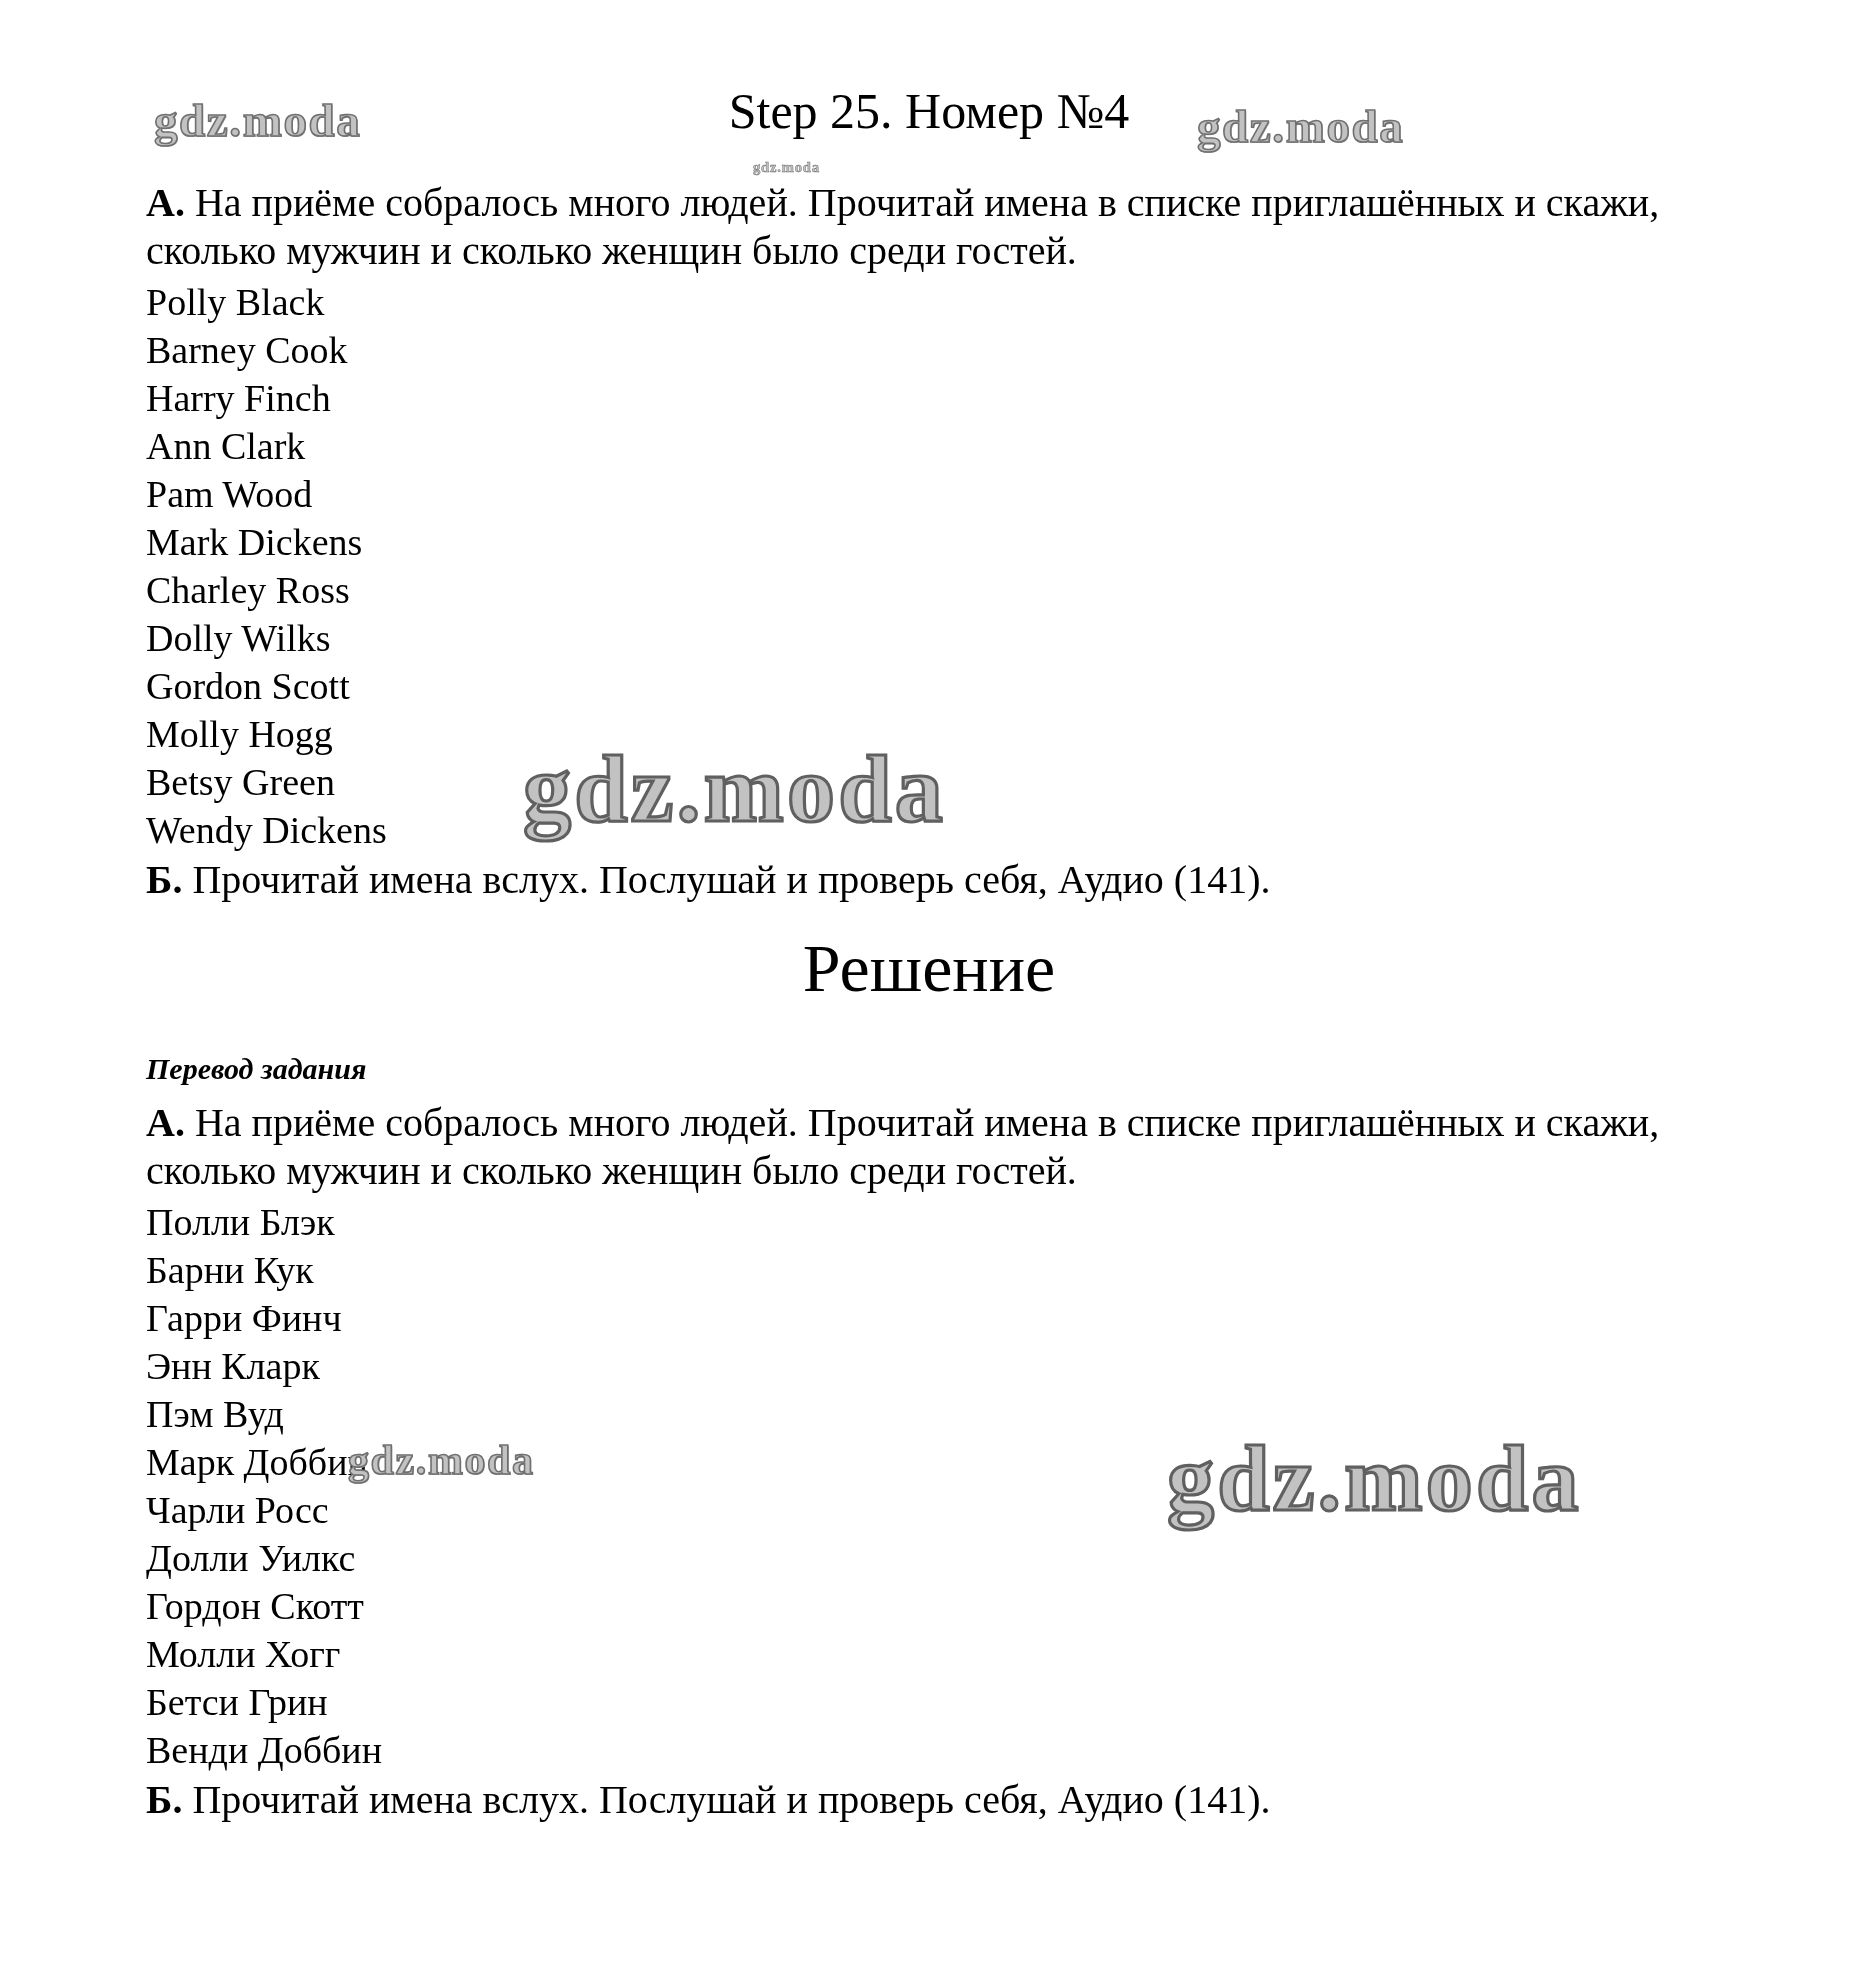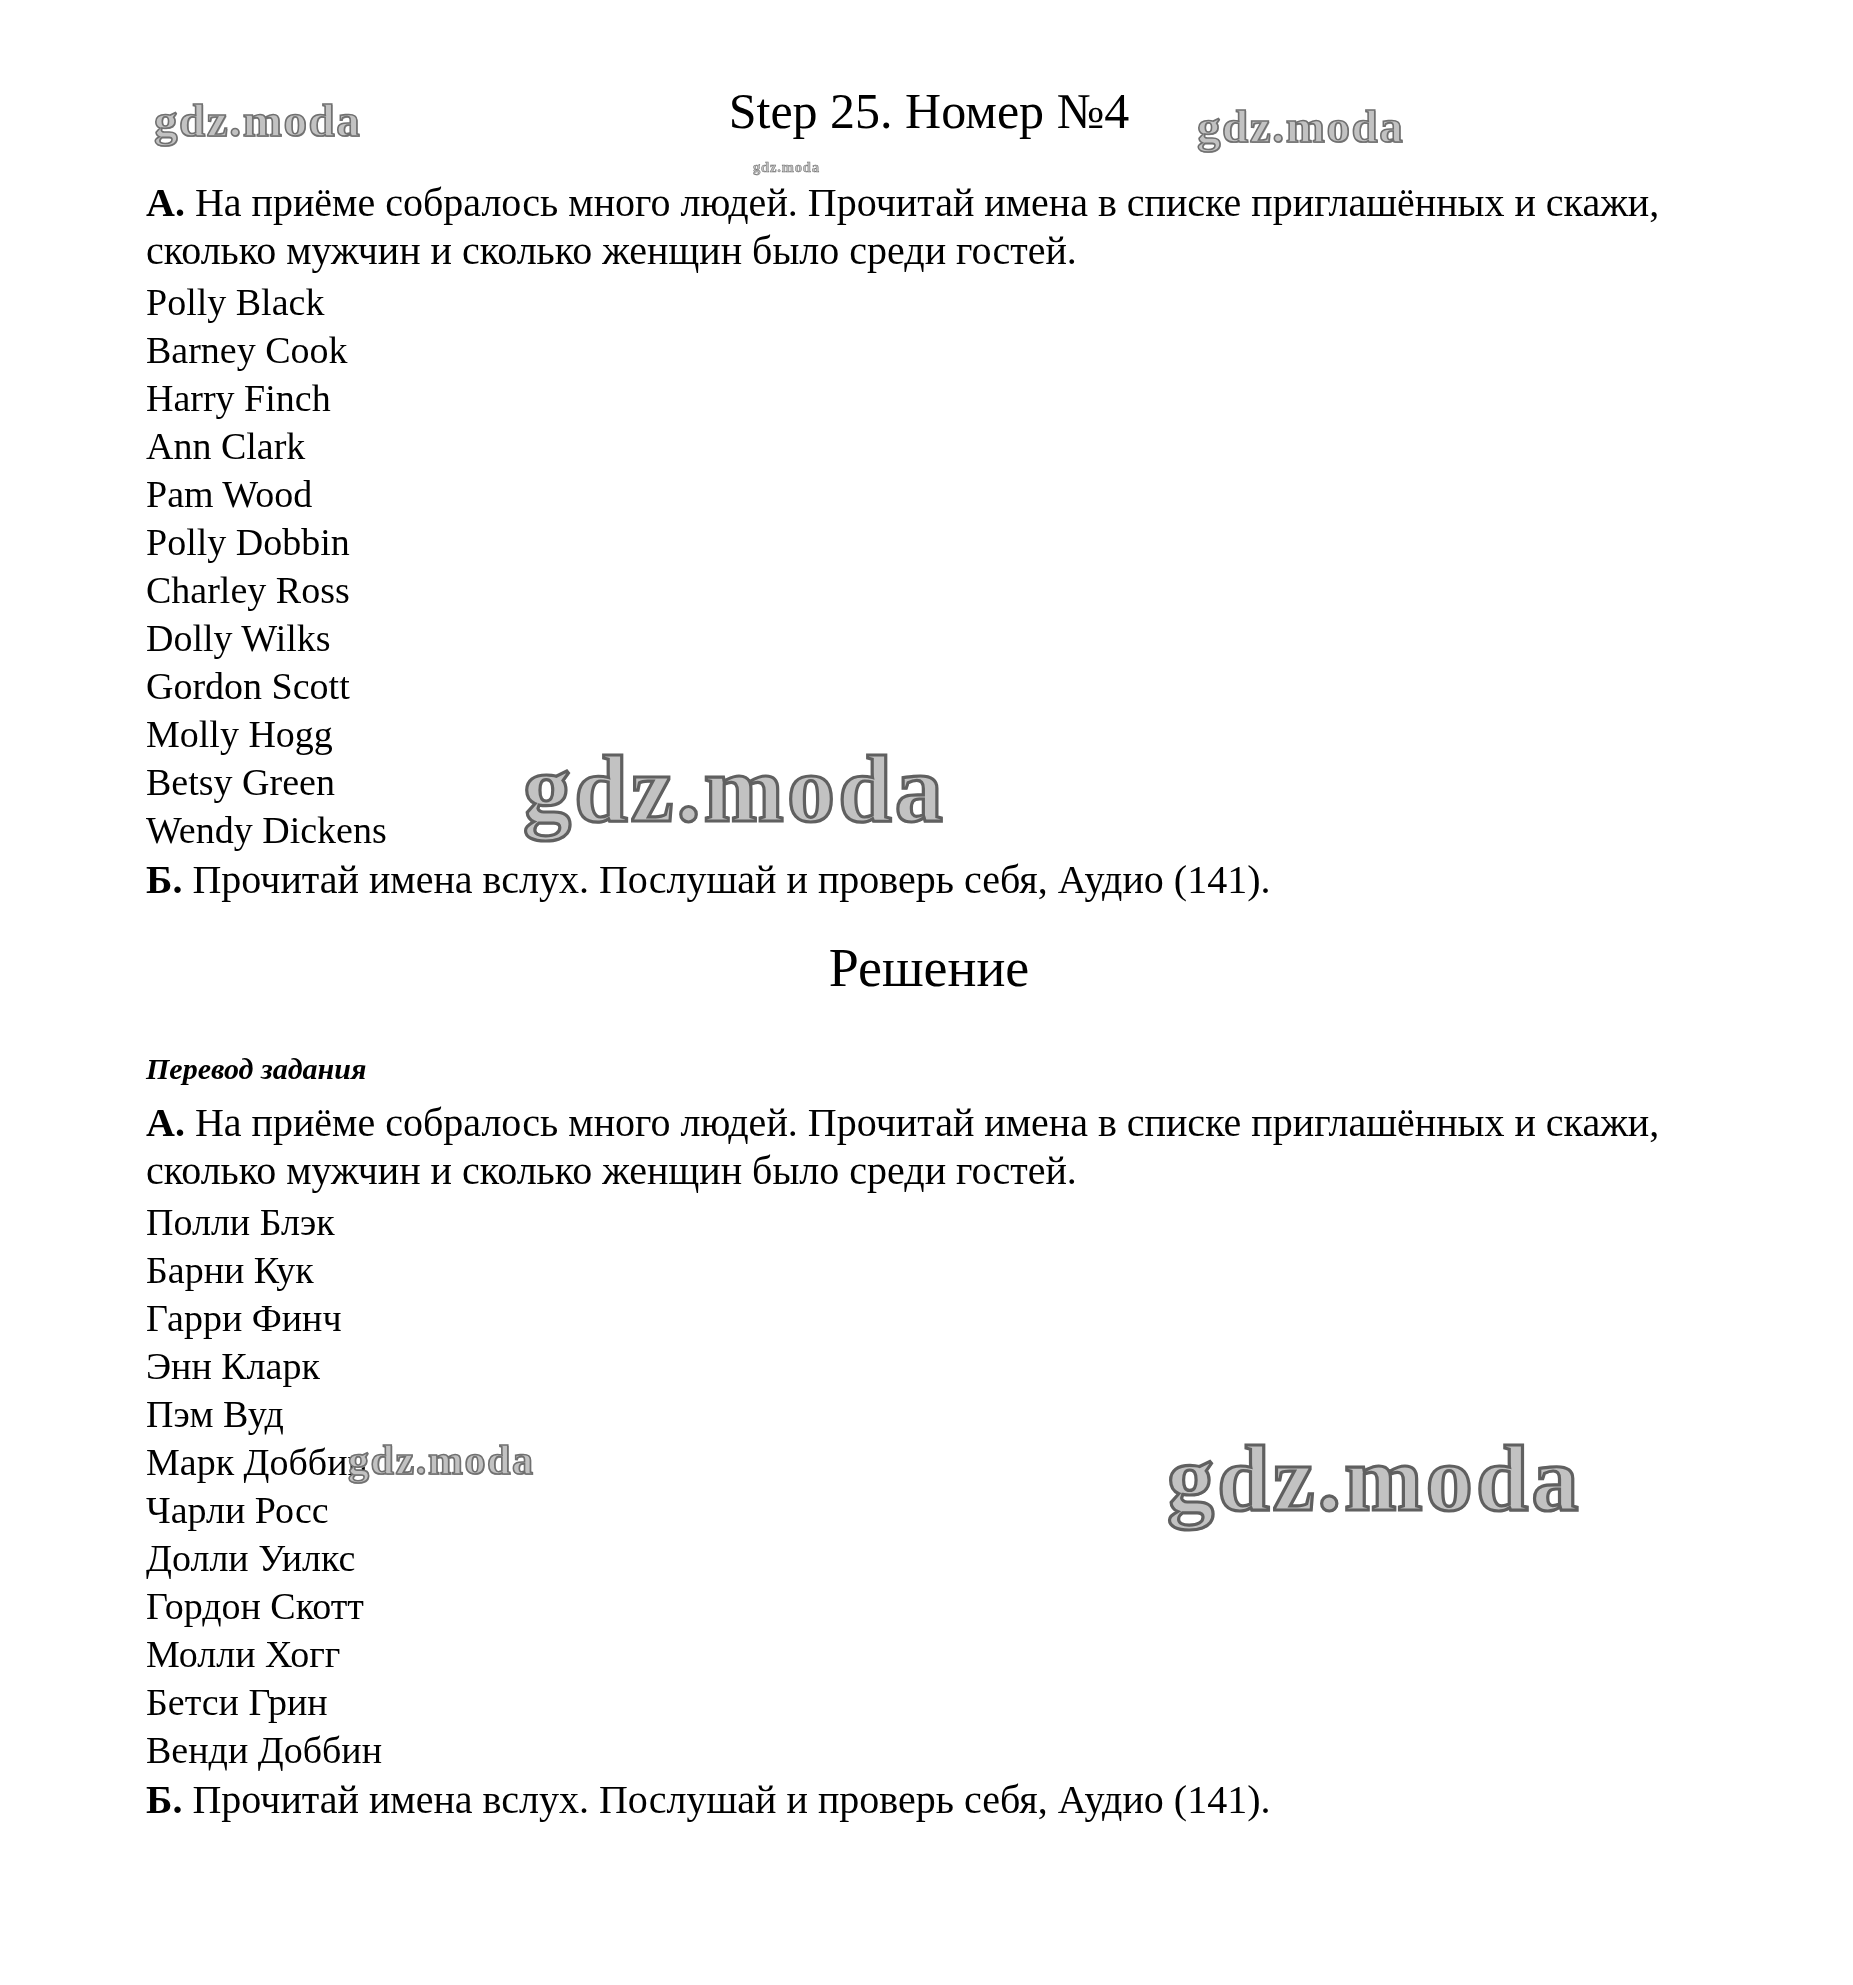--- a/index.html
+++ b/index.html
@@ -31,21 +31,21 @@
   .names {
     margin-top: 3.2px;
     font-size: 38px;
     line-height: 48px;
   }
   .name-line { display: block; }
   .para.task-b { margin-top: 1.6px; }
   .solution-heading {
     margin-top: 32px;
     text-align: center;
-    font-size: 54px;
+    font-size: 68px;
     font-weight: 400;
     line-height: 65px;
   }
   .translation-label {
     margin-top: 44px;
     font-size: 30px;
     line-height: 48px;
     font-weight: bold;
     font-style: italic;
   }
@@ -88,21 +88,21 @@
     <h1 class="title">Step 25. Номер №4</h1>
 
     <p class="para"><span class="label">А.</span> <span>На приёме собралось много людей. Прочитай имена в списке приглашённых и скажи, сколько мужчин и сколько женщин было среди гостей.</span></p>
 
     <div class="names">
         <span class="name-line">Polly Black</span>
         <span class="name-line">Barney Cook</span>
         <span class="name-line">Harry Finch</span>
         <span class="name-line">Ann Clark</span>
         <span class="name-line">Pam Wood</span>
-        <span class="name-line">Polly Dobbin</span>
+        <span class="name-line">Mark Dickens</span>
         <span class="name-line">Charley Ross</span>
         <span class="name-line">Dolly Wilks</span>
         <span class="name-line">Gordon Scott</span>
         <span class="name-line">Molly Hogg</span>
         <span class="name-line">Betsy Green</span>
         <span class="name-line">Wendy Dickens</span>
       </div>
 
     <p class="para task-b"><span class="label">Б.</span> <span>Прочитай имена вслух. Послушай и проверь себя, Аудио (141).</span></p>
 

